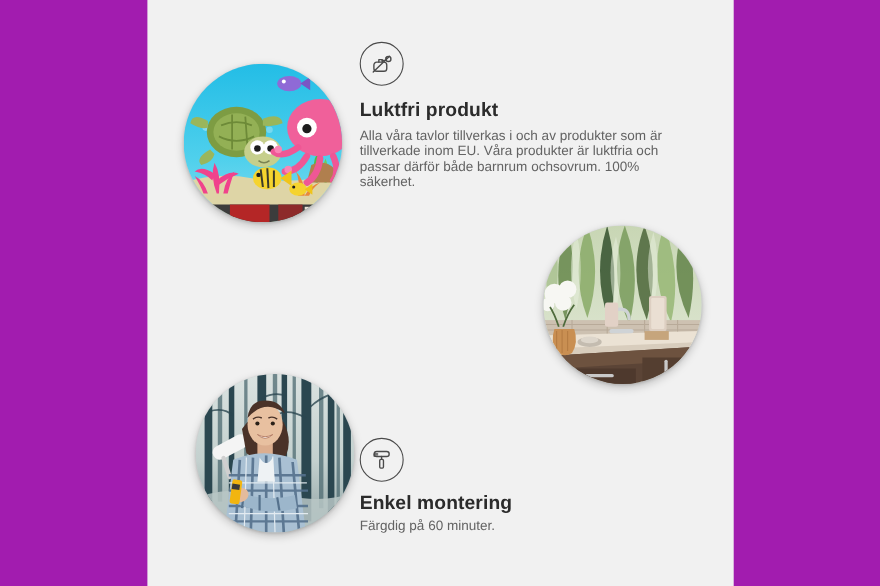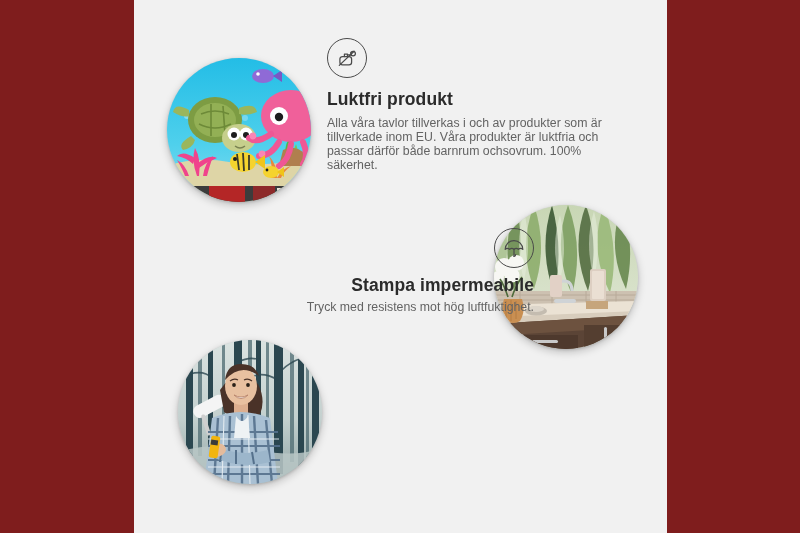--- a/index.html
+++ b/index.html
@@ -5,21 +5,21 @@
   * { box-sizing: border-box; margin: 0; padding: 0; }
   html, body {
     width: 800px; height: 533px;
     background: #ffffff;
     font-family: "Liberation Sans", sans-serif;
     overflow: hidden;
   }
   #stage {
     position: relative;
     width: 800px; height: 533px;
-    background: #7f1d1d;
+    background: #a21caf;
   }
   
   #panel {
     position: absolute;
     left: 134px; top: 0;
     width: 533px; height: 533px;
     background: #f1f1f1;
   }
 
   
@@ -364,27 +364,28 @@
           <path d="M12.5 8.9 h3.6"></path>
           <circle cx="18.1" cy="7.6" r="2.3"></circle>
           <path d="M16.1 8.9 l0 -2.6"></path>
           <line x1="4.3" y1="19.4" x2="19.1" y2="5.2"></line>
         </svg>
       </div>
       <h3>Luktfri produkt</h3>
       <p>Alla våra tavlor tillverkas i och av produkter som är tillverkade inom EU. Våra produkter är luktfria och passar därför både barnrum ochsovrum. 100% säkerhet.</p>
     </div>
 
-    <div class="feature" id="feature-waterproof">
+
+    <div class="feature" id="feature-easy-mount">
       <div class="icon-wrap">
         <svg width="24" height="24" viewBox="0 0 24 24" fill="none" stroke="#4a4a4a" stroke-width="1.25" stroke-linecap="round" stroke-linejoin="round">
-          <path d="M3.2 13.4 a8.8 8.8 0 0 1 17.6 0 c-1.6 -1.5 -2.9 -1.5 -4.4 0 c-1.5 -1.5 -2.9 -1.5 -4.4 0 c-1.5 -1.5 -2.9 -1.5 -4.4 0 c-1.5 -1.5 -2.8 -1.5 -4.4 0 z"></path>
-          <path d="M12 13.4 V20.3"></path>
-          <path d="M12 20.3 a1.7 1.7 0 0 0 1.7 -1.7"></path>
+          <rect x="5.2" y="4.4" width="13.6" height="4.6" rx="2.3"></rect>
+          <path d="M11.9 9 v2.6"></path>
+          <path d="M8.3 6.7 h-3.1 v2.0 h3.1"></path>
+          <rect x="10.2" y="11.6" width="3.4" height="8.0" rx="1.0"></rect>
         </svg>
       </div>
-      <h3>Stampa impermeabile</h3>
-      <p>Tryck med resistens mot hög luftfuktighet.</p>
-    </div>
-
+      <h3>Enkel montering</h3>
+      <p>Färgdig på 60 minuter.</p>
+    </div>
 
   </div>
 </div>
 
 </body></html>

